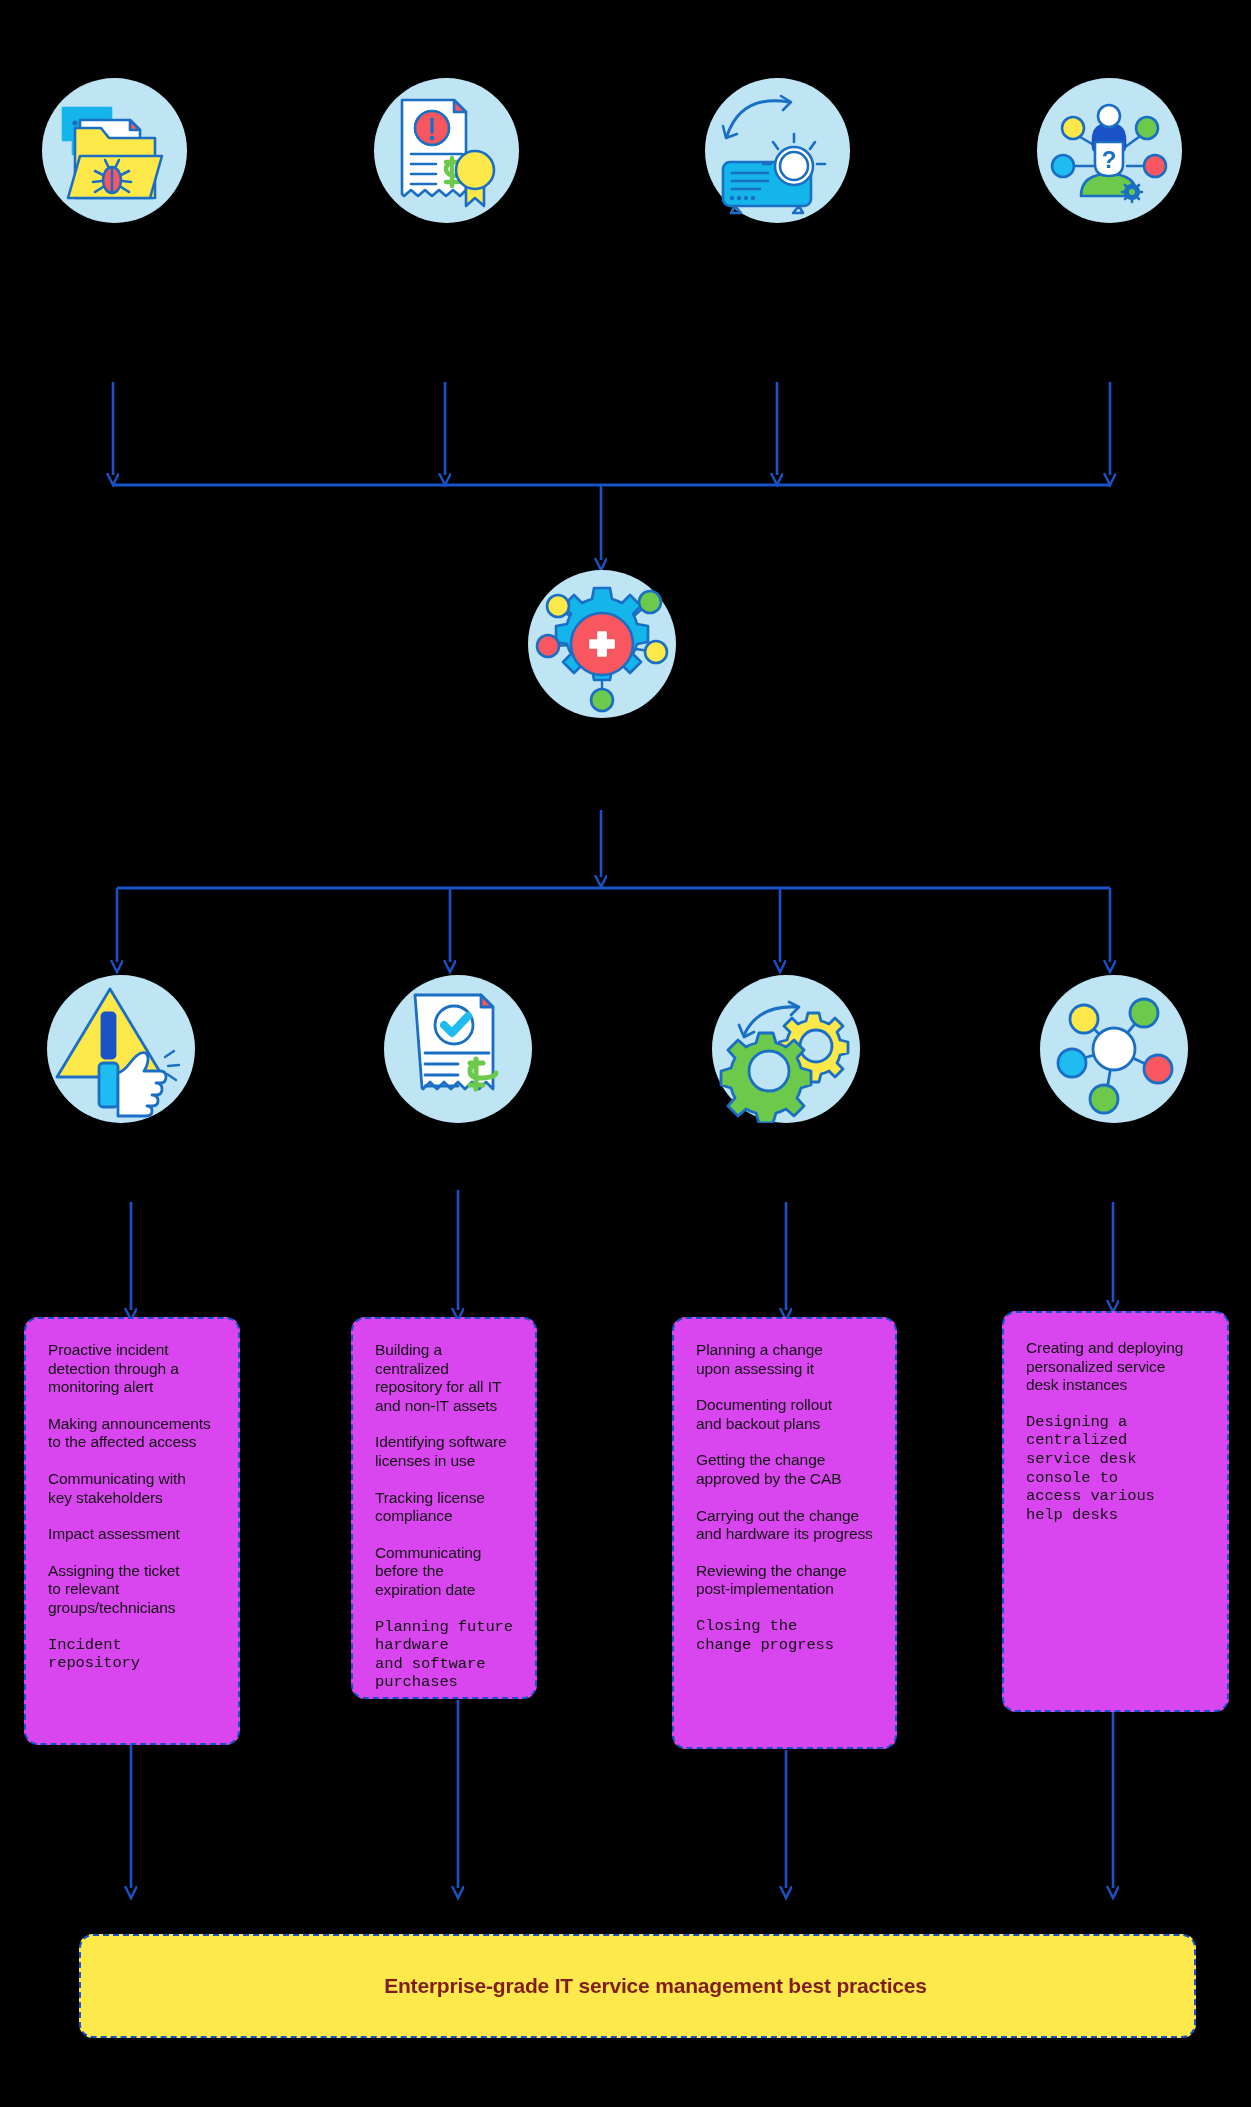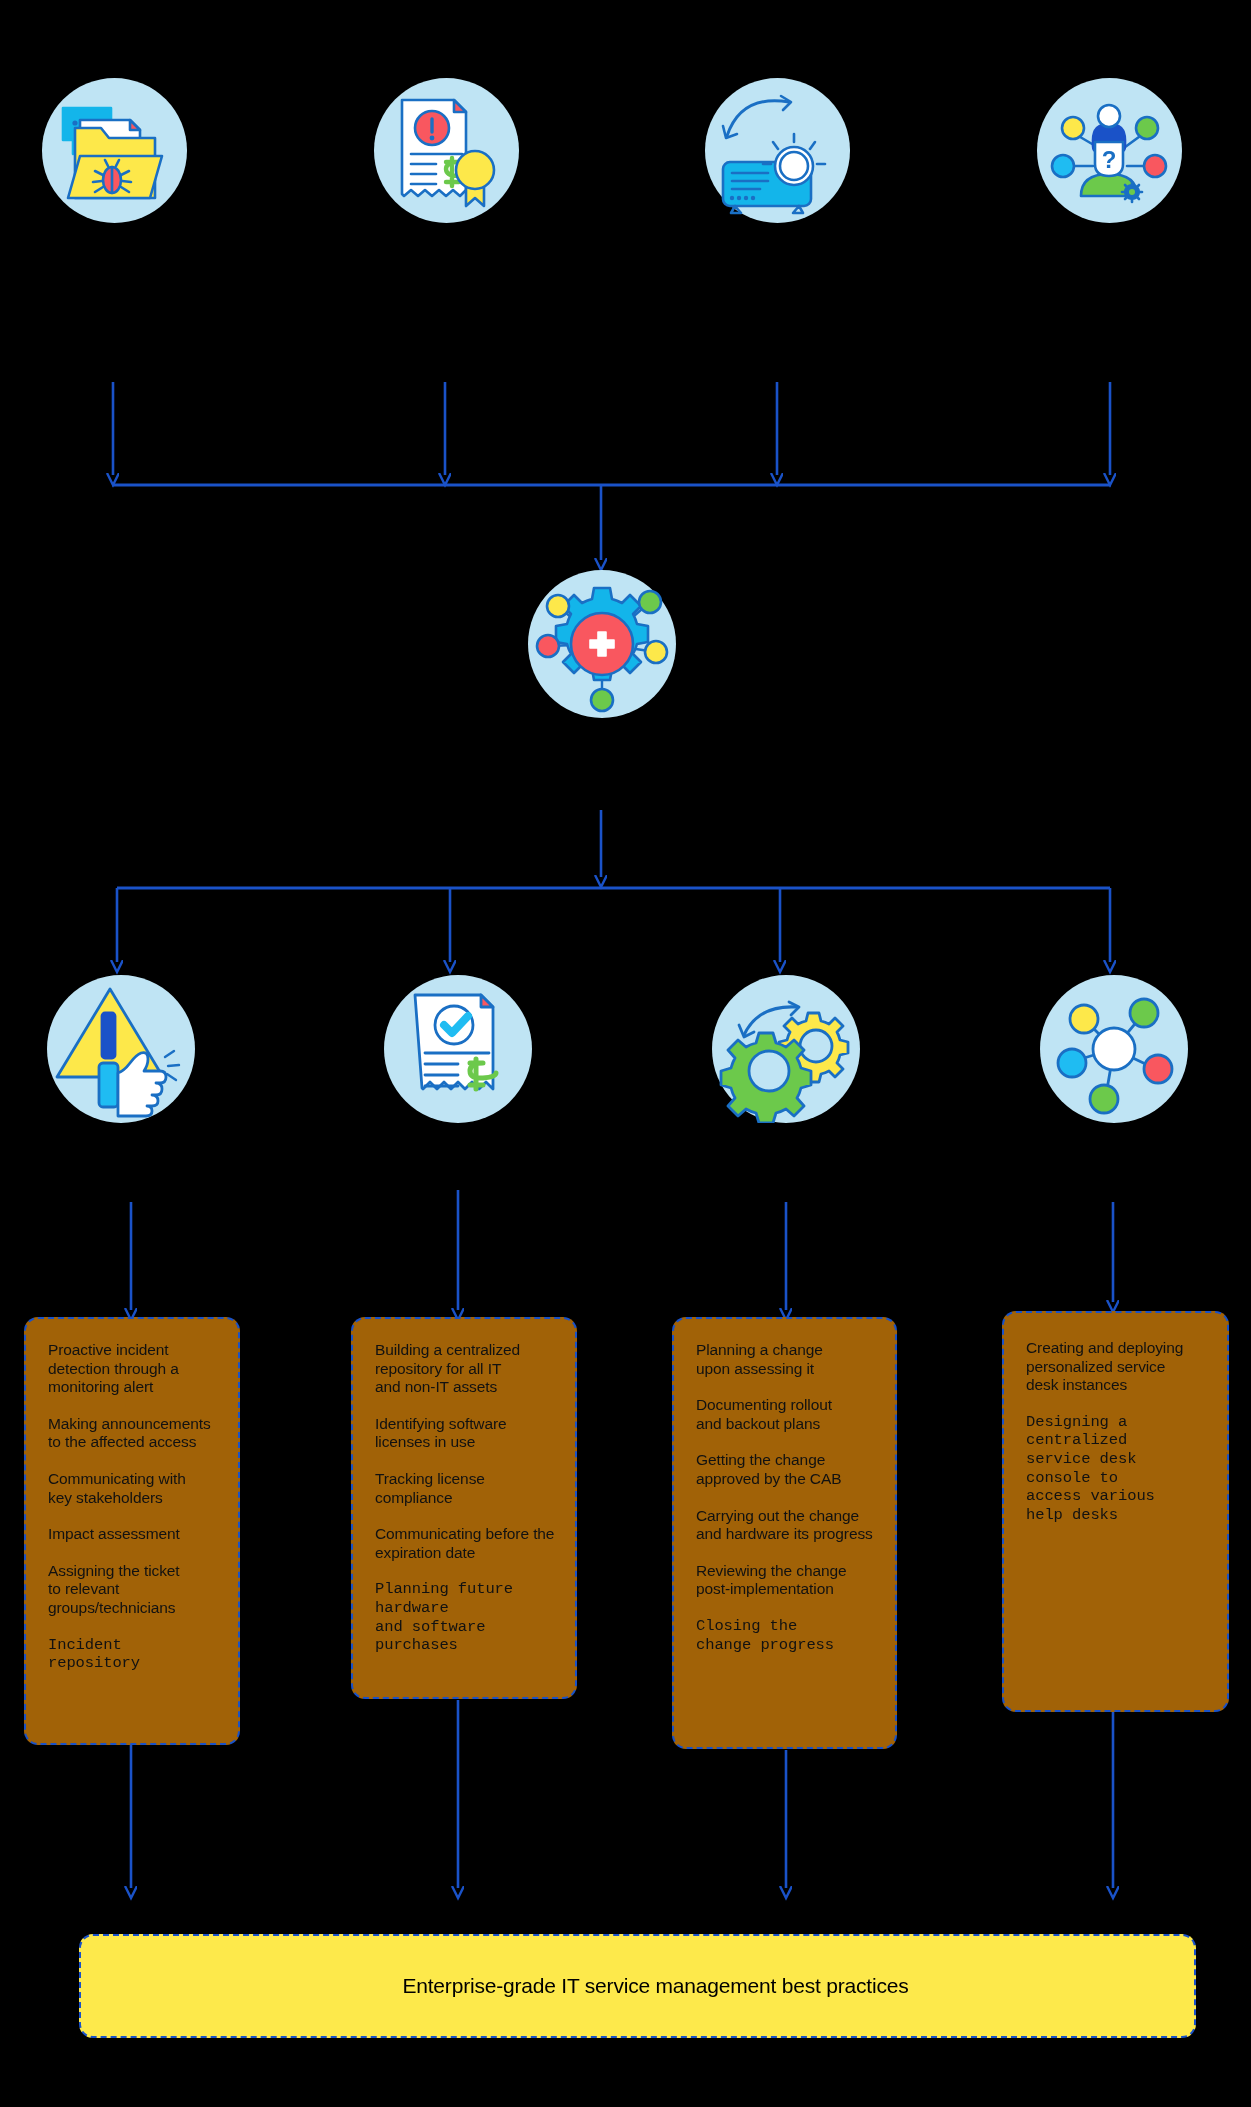--- a/index.html
+++ b/index.html
@@ -11,21 +11,21 @@
   svg.conn{position:absolute;left:0;top:0;width:1251px;height:2107px;pointer-events:none;}
 
   .icon-circle{
     position:absolute;border-radius:50%;
     background:#bfe4f4;display:block;
   }
   .icon-circle svg{display:block;width:100%;height:100%;}
 
   .textbox{
     position:absolute;
-    background:#a16207;
+    background:#d946ef;
     border:2px dashed #1a52c8;
     border-radius:14px;
     box-sizing:border-box;
     padding:22px 18px 22px 22px;
   }
   .textbox .line{
     color:#111;
     font-size:15.5px;
     line-height:18.6px;
     margin:0 0 18px 0;
@@ -36,21 +36,21 @@
 
   .banner{
     position:absolute;
     background:#fde94b;
     border:2px dashed #1a52c8;
     border-radius:14px;
     box-sizing:border-box;
     display:flex;align-items:center;justify-content:center;
   }
   .banner-text{
-    color:#000000;font-weight:normal;font-size:21px;letter-spacing:-0.2px;margin-left:36px;
+    color:#7f1d1d;font-weight:bold;font-size:21px;letter-spacing:-0.2px;margin-left:36px;
   }
 </style>
 </head>
 <body>
 
 <div class="stage">
 
   <svg class="conn" viewBox="0 0 1251 2107">
     <defs>
       <marker id="ah" markerWidth="16" markerHeight="16" refX="2" refY="6" orient="auto" markerUnits="userSpaceOnUse">
@@ -286,21 +286,21 @@
 to the affected access</p>
     <p class="line"> Communicating with
 key stakeholders</p>
     <p class="line">Impact assessment</p>
     <p class="line">Assigning the ticket
 to relevant
 groups/technicians</p>
     <p class="line">Incident repository</p>
   </div>
 
-  <div class="textbox" style="left:351px;top:1317px;width:226px;height:382px;">
+  <div class="textbox" style="left:351px;top:1317px;width:186px;height:382px;">
     <p class="line">Building a centralized
 repository for all IT
 and non-IT assets</p>
     <p class="line">Identifying software
 licenses in use</p>
     <p class="line">Tracking license
 compliance</p>
     <p class="line">Communicating before the
 expiration date</p>
     <p class="line">Planning future hardware

